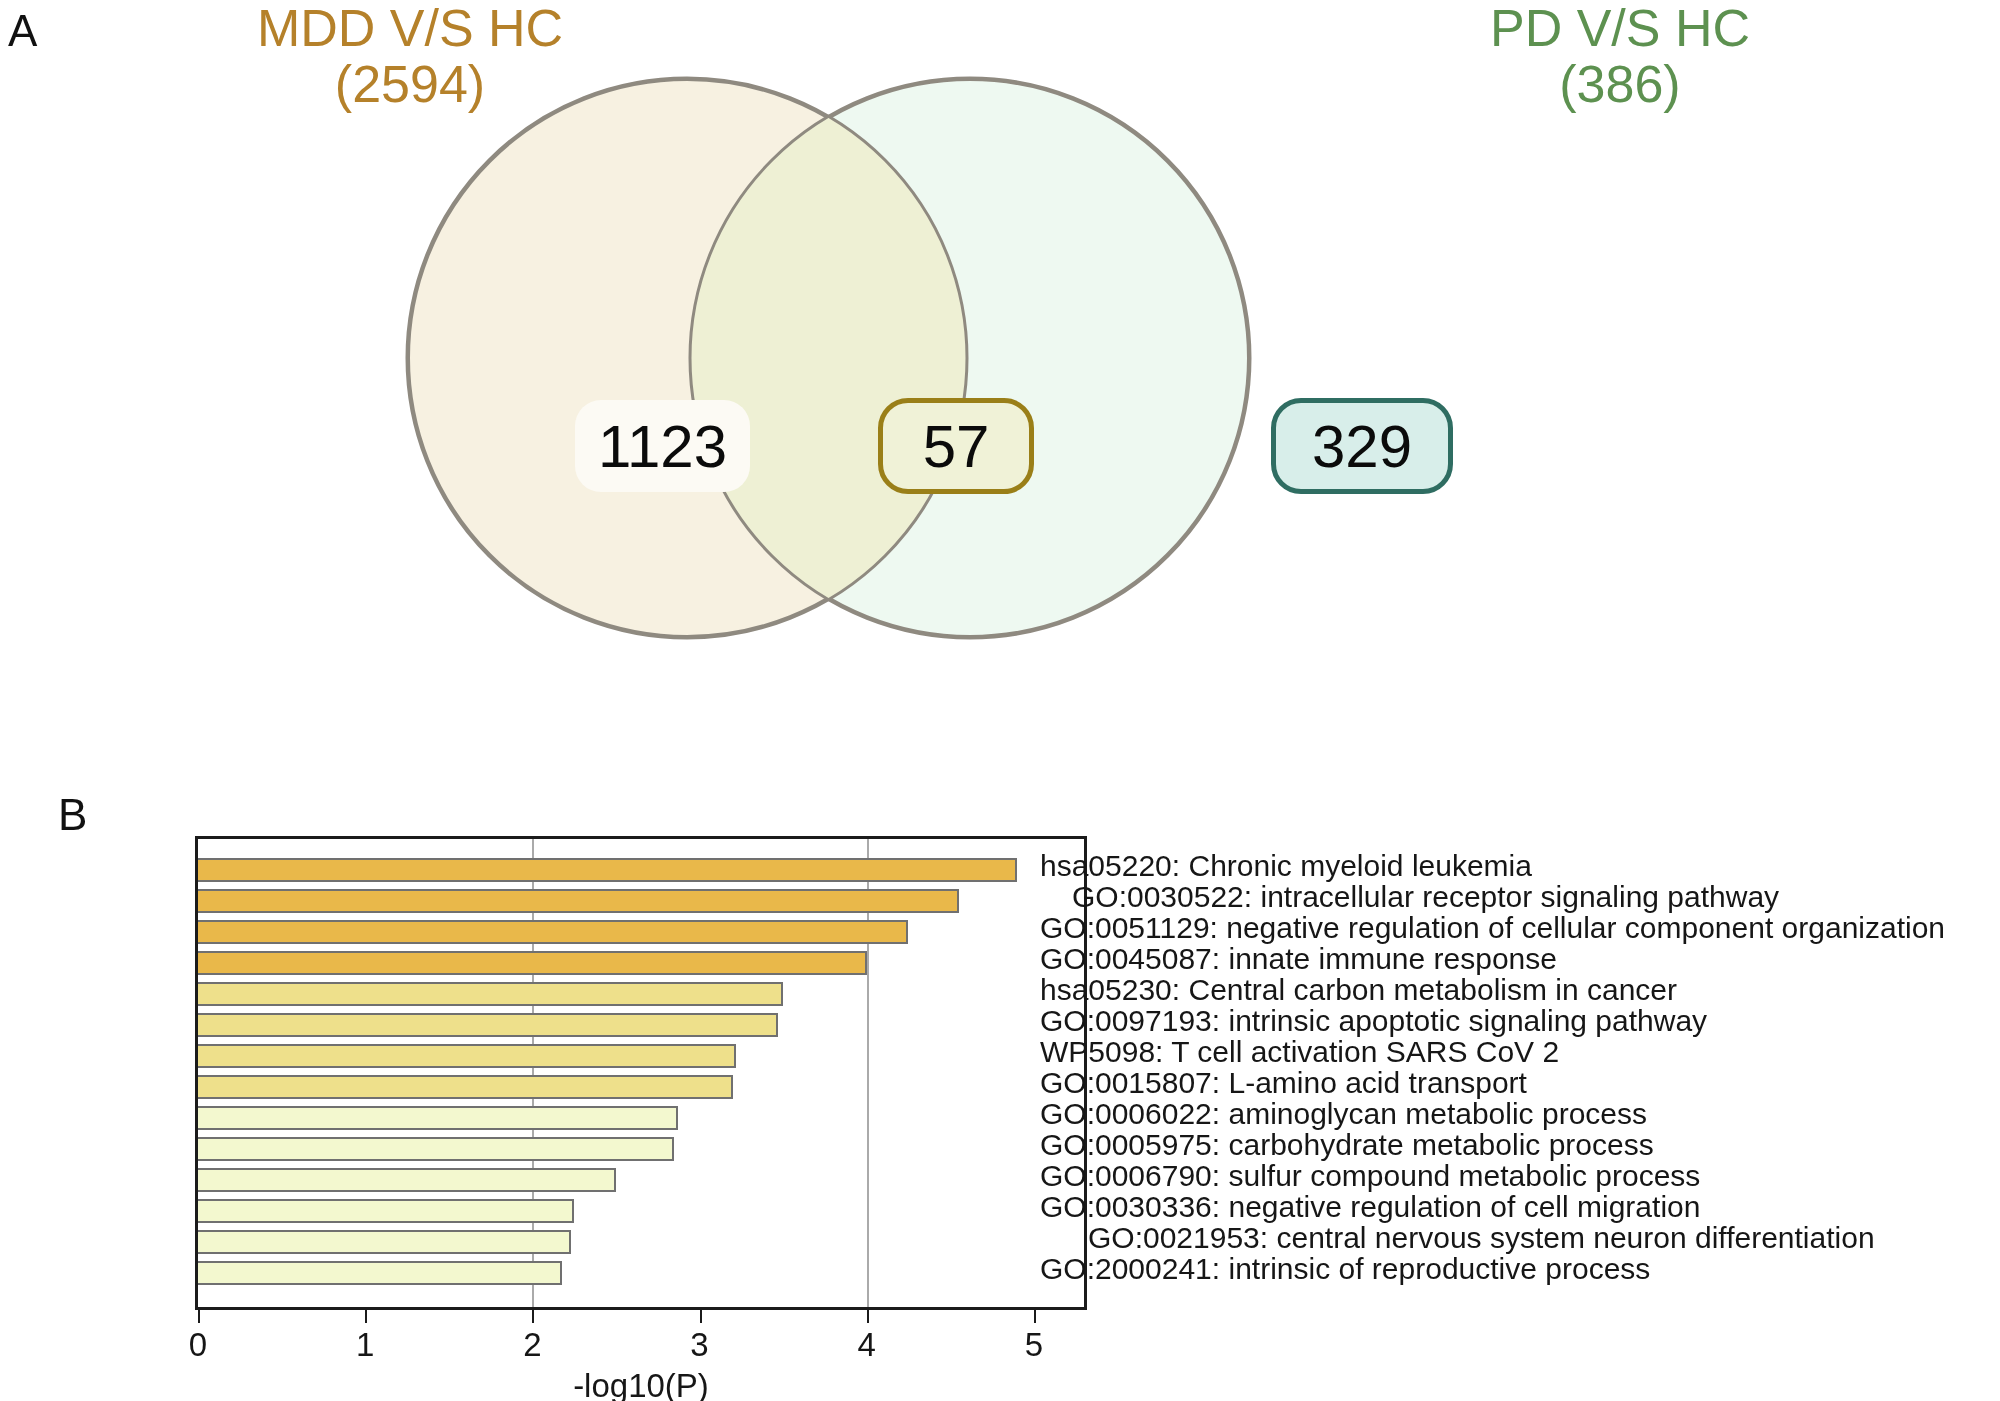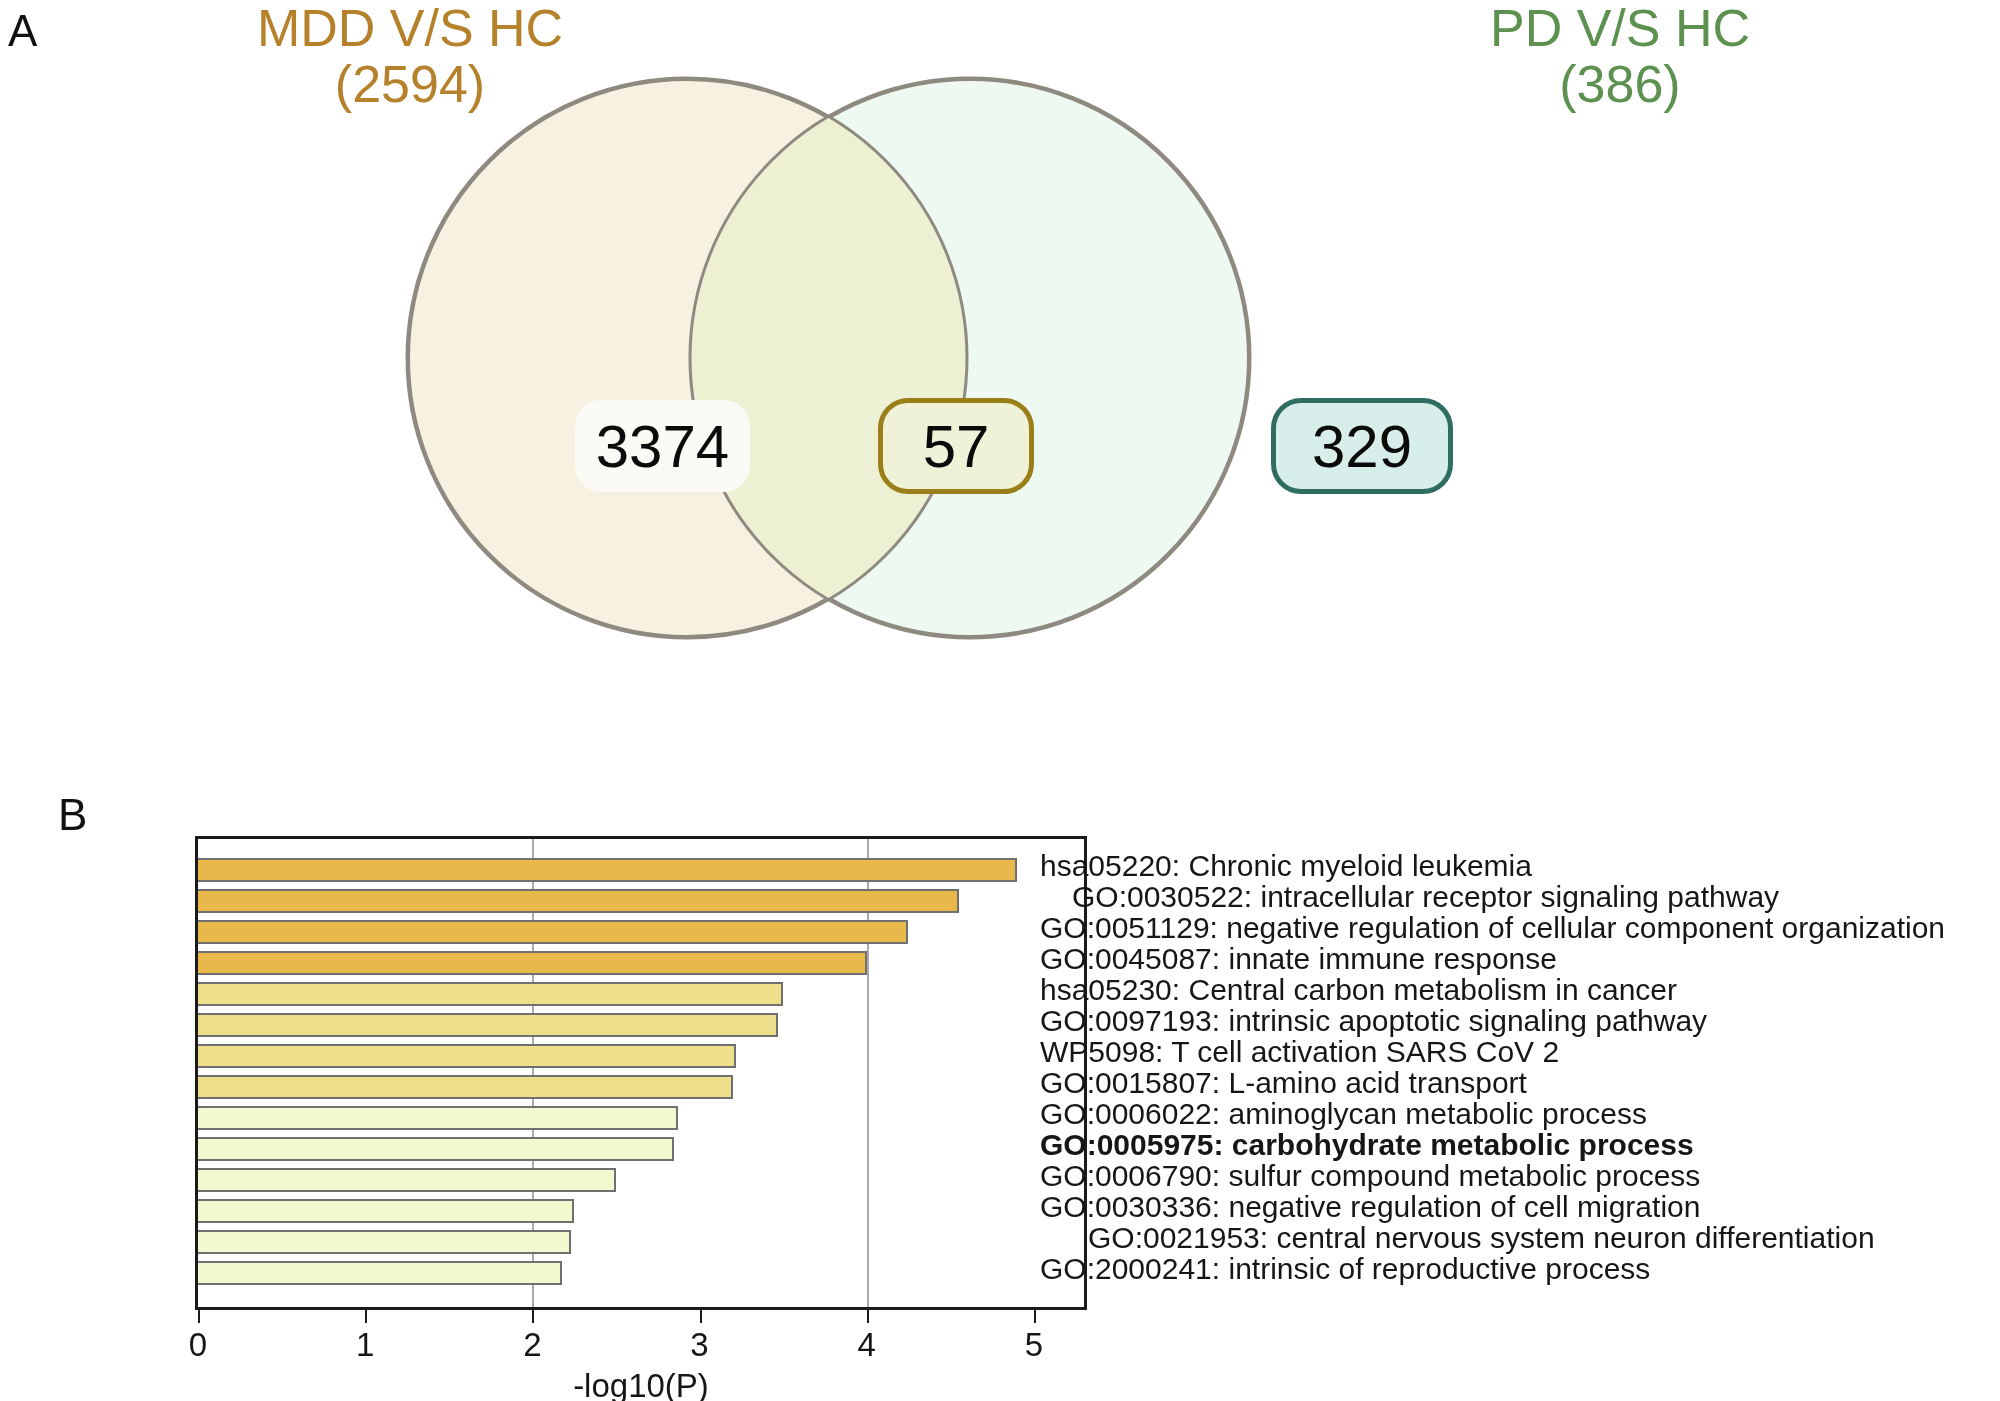--- a/index.html
+++ b/index.html
@@ -196,21 +196,21 @@
   <svg width="2000" height="800" style="position: absolute; left: 0px; top: 0px; pointer-events: none;">
       <defs>
         <clipPath id="lensClip">
           <circle cx="687" cy="358" r="280"></circle>
         </clipPath>
       </defs>
       <circle cx="970" cy="358" r="280" fill="#eef0d4" clip-path="url(#lensClip)"></circle>
       <circle cx="687" cy="358" r="280" fill="none" stroke="#8f8a80" stroke-width="3"></circle>
       <circle cx="970" cy="358" r="280" fill="none" stroke="#8f8a80" stroke-width="3"></circle>
     </svg>
-    <div class="venn-count-box" id="venn-count-left">3374</div>
+    <div class="venn-count-box" id="venn-count-left">1123</div>
   <div class="venn-count-box" id="venn-count-intersection">57</div>
   <div class="venn-count-box" id="venn-count-right">329</div>
 </div>
 
 <div class="panel-letter" id="panel-b-letter">B</div>
 
 <div id="panel-b">
 
   <div id="plot-frame">
     <div id="gridlines-layer">
@@ -283,19 +283,19 @@
   <div id="category-labels">
       <div class="cat-label" style="top: 15.3033px;">hsa05220: Chronic myeloid leukemia</div>
       <div class="cat-label" style="top: 46.2967px; margin-left: 32px;">GO:0030522: intracellular receptor signaling pathway</div>
       <div class="cat-label" style="top: 77.2901px;">GO:0051129: negative regulation of cellular component organization</div>
       <div class="cat-label" style="top: 108.283px;">GO:0045087: innate immune response</div>
       <div class="cat-label" style="top: 139.277px;">hsa05230: Central carbon metabolism in cancer</div>
       <div class="cat-label" style="top: 170.27px;">GO:0097193: intrinsic apoptotic signaling pathway</div>
       <div class="cat-label" style="top: 201.264px;">WP5098: T cell activation SARS CoV 2</div>
       <div class="cat-label" style="top: 232.257px;">GO:0015807: L-amino acid transport</div>
       <div class="cat-label" style="top: 263.25px;">GO:0006022: aminoglycan metabolic process</div>
-      <div class="cat-label" style="top: 294.244px; font-weight: bold;">GO:0005975: carbohydrate metabolic process</div>
+      <div class="cat-label" style="top: 294.244px;">GO:0005975: carbohydrate metabolic process</div>
       <div class="cat-label" style="top: 325.237px;">GO:0006790: sulfur compound metabolic process</div>
       <div class="cat-label" style="top: 356.23px;">GO:0030336: negative regulation of cell migration</div>
       <div class="cat-label" style="top: 387.224px; margin-left: 48px;">GO:0021953: central nervous system neuron differentiation</div>
       <div class="cat-label" style="top: 418.217px;">GO:2000241: intrinsic of reproductive process</div>
     </div>
 </div>
 
 </body></html>

